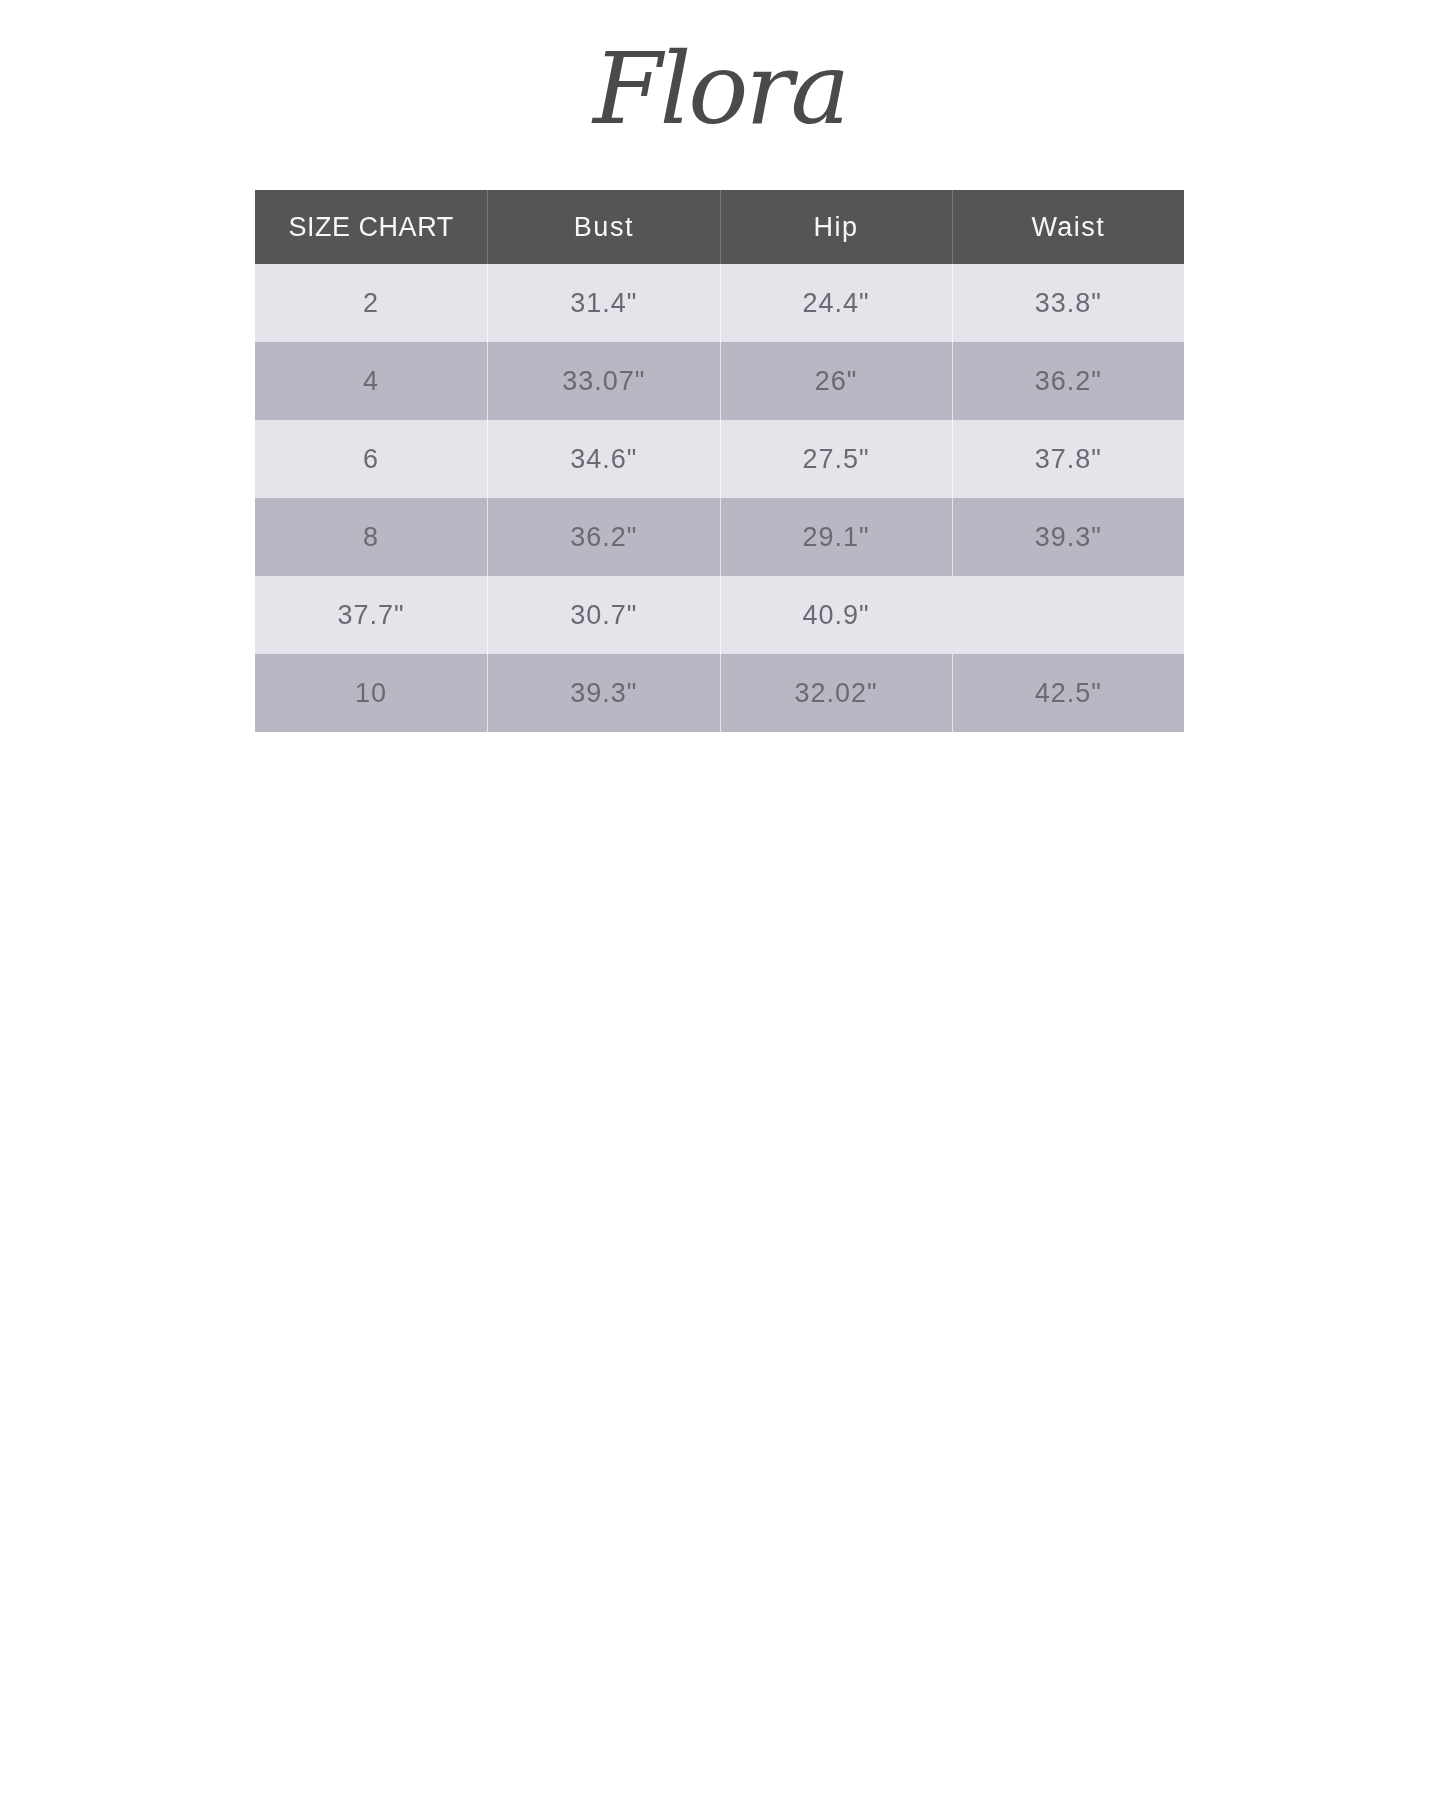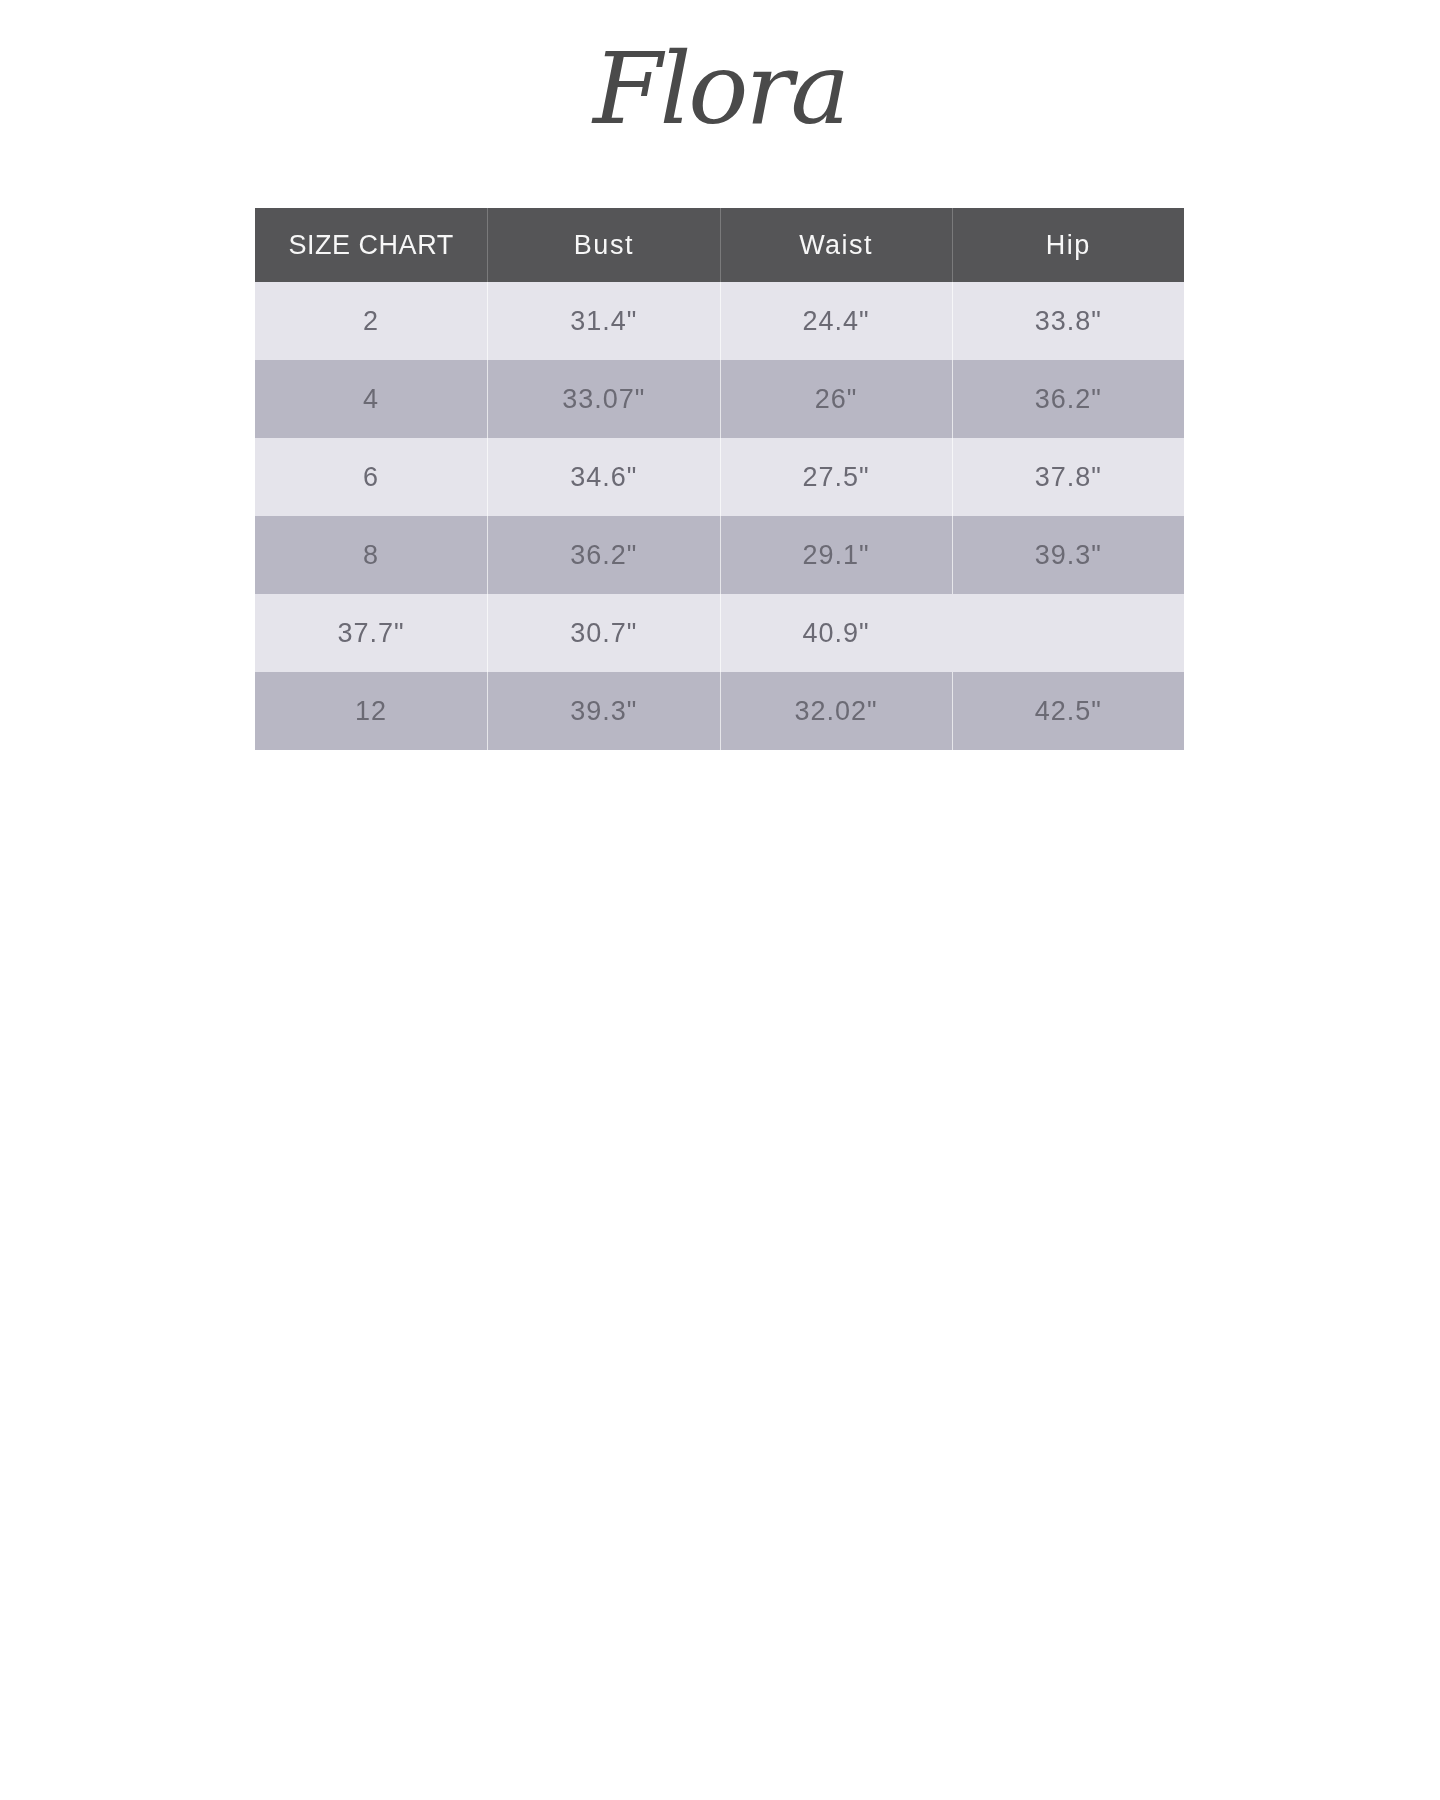--- a/index.html
+++ b/index.html
@@ -26,21 +26,21 @@
     font-size: 100px;
     line-height: 1.25;
     letter-spacing: -3px;
     color: #4a4a4a;
   }
 
   
   .size-table {
     position: absolute;
     left: 255px;
-    top: 208px;
+    top: 190px;
     width: 929px;
   }
   .thead {
     display: grid;
     grid-template-columns: repeat(4, 1fr);
     height: 74px;
     background: #555557;
   }
   .th {
     display: flex;
@@ -100,22 +100,22 @@
 
 <div class="page">
 
   <div class="title">Flora</div>
 
   <div class="size-table">
 
     <div class="thead">
       <div class="th">SIZE CHART</div>
       <div class="th">Bust</div>
+      <div class="th">Hip</div>
       <div class="th">Waist</div>
-      <div class="th">Hip</div>
     </div>
 
     <div class="tr light">
       <div class="td">2</div>
       <div class="td">31.4"</div>
       <div class="td">24.4"</div>
       <div class="td">33.8"</div>
     </div>
 
     <div class="tr dark">
@@ -139,21 +139,21 @@
       <div class="td">39.3"</div>
     </div>
 
     <div class="tr light">
       <div class="td">37.7"</div>
       <div class="td">30.7"</div>
       <div class="td">40.9"</div>
     </div>
 
     <div class="tr dark">
-      <div class="td">12</div>
+      <div class="td">10</div>
       <div class="td">39.3"</div>
       <div class="td">32.02"</div>
       <div class="td">42.5"</div>
     </div>
 
   </div>
 
   <div class="footer-logo">
     <div class="logo-main">LUXE REDUX</div>
     <div class="logo-script">Bridal</div>

